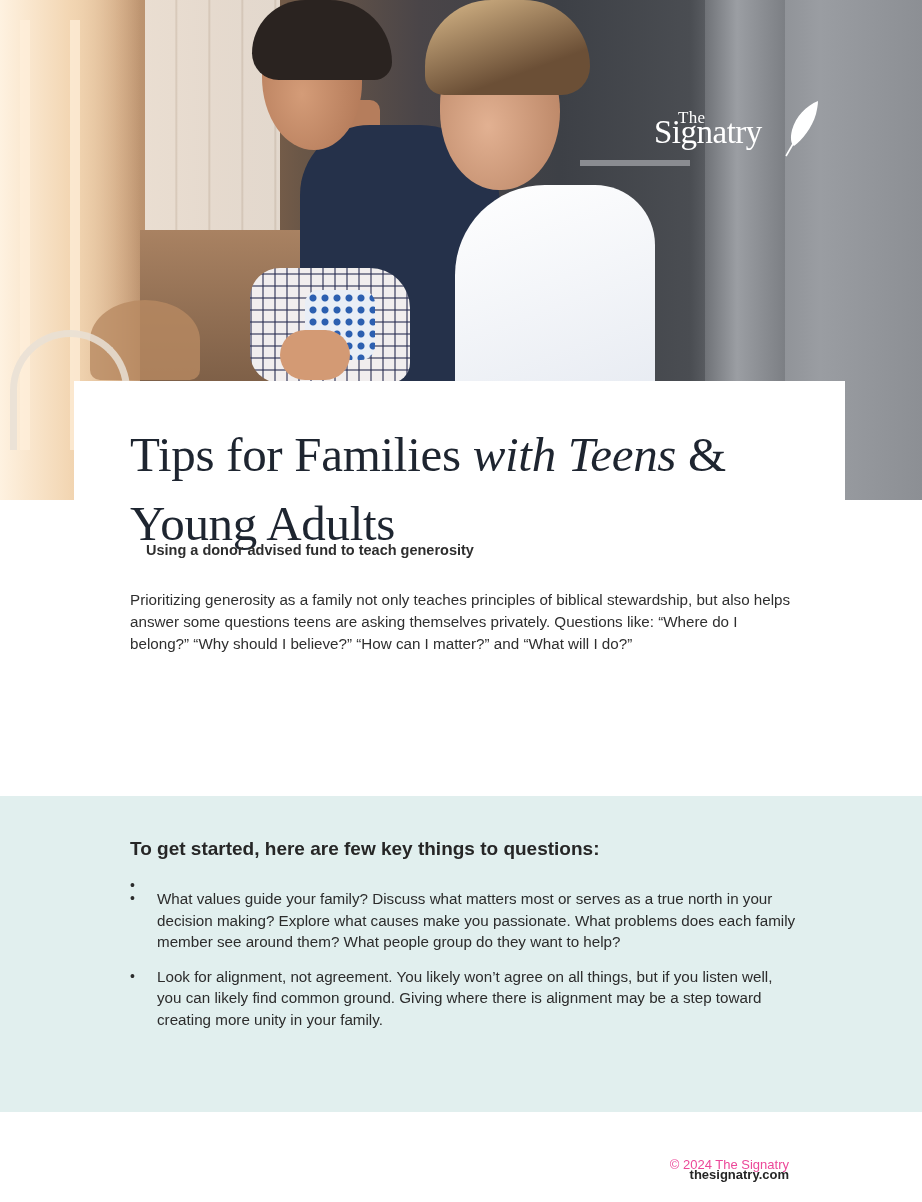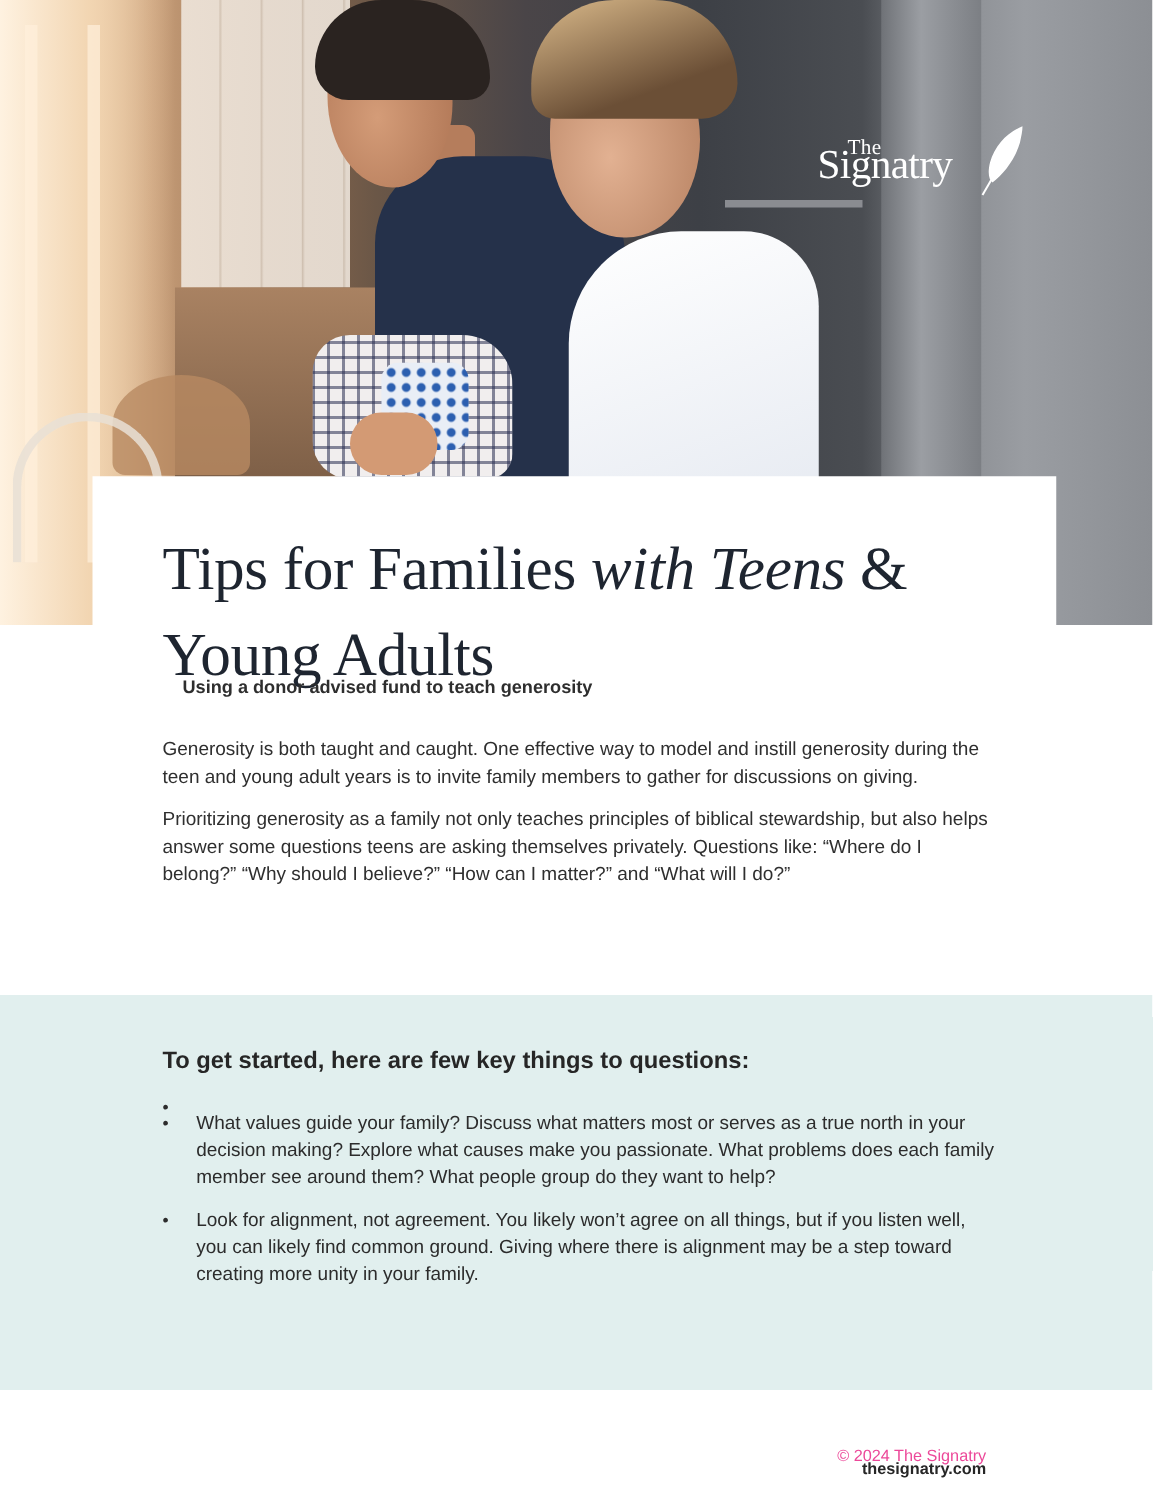--- a/index.html
+++ b/index.html
@@ -122,21 +122,20 @@
       <path d="M33 6 L 4 56" stroke="#ffffff" stroke-width="1.6" fill="none"></path>
     </svg>
   </div>
 </div>
 
 <div class="title-card"></div>
 <h1 class="title"><span>Tips for Families </span><span class="ital">with Teens</span><span class="ital" style="font-style:normal"> &amp; Young Adults</span></h1>
 <div class="subtitle">Using a donor advised fund to teach generosity</div>
 
 <div class="intro">
-  <p>Generosity is both taught and caught. One effective way to model and instill generosity during the teen and young adult years is to invite family members to gather for discussions on giving.</p>
   <p>Prioritizing generosity as a family not only teaches principles of biblical stewardship, but also helps answer some questions teens are asking themselves privately. Questions like: “Where do I belong?” “Why should I believe?” “How can I matter?” and “What will I do?”</p>
 </div>
 
 <div class="tips-band"></div>
 <h2 class="tips-heading">To get started, here are few key things to questions:</h2>
 <ul class="tips-list">
   <li>
     <span class="bullet">•</span>
   </li>
   <li>

